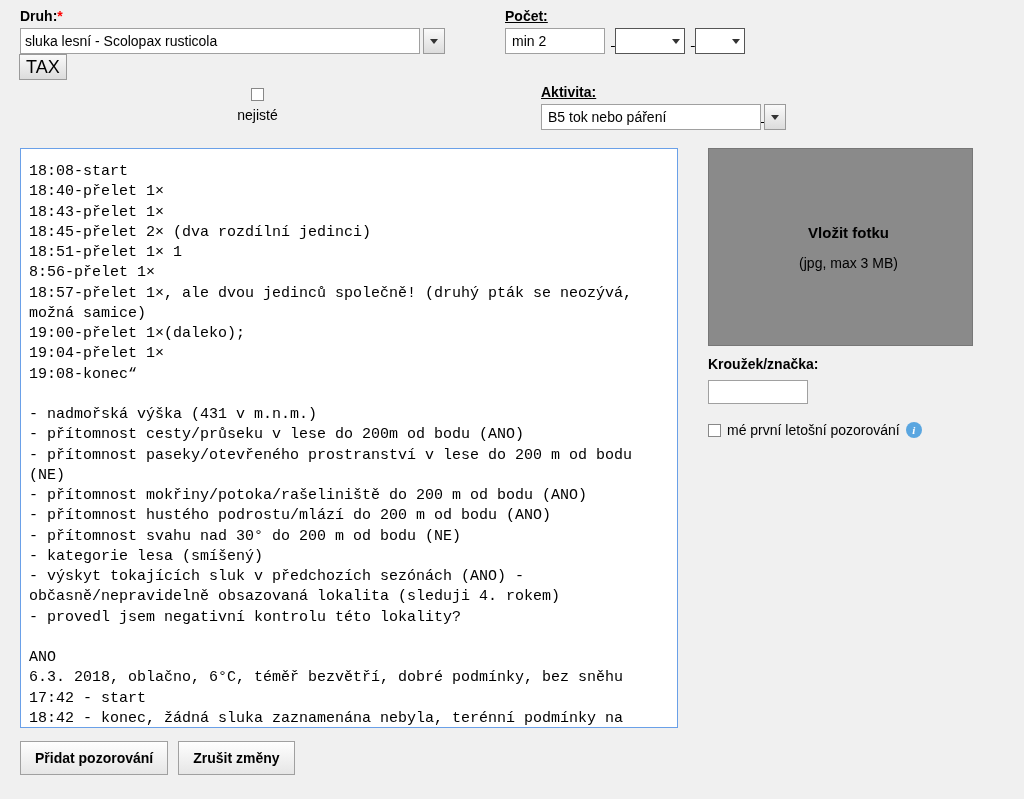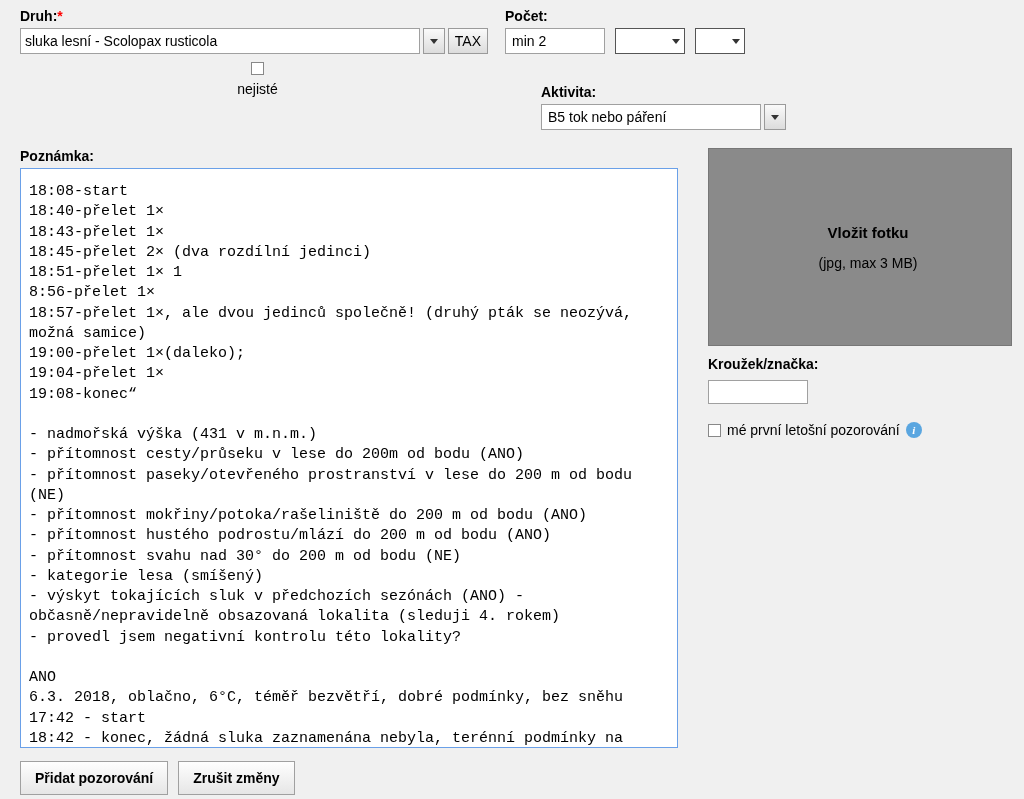--- a/index.html
+++ b/index.html
@@ -19,20 +19,21 @@
   .top-row {
     display: flex;
     gap: 10px;
     padding-top: 8px;
   }
   .col-left {
     flex: 0 0 475px;
   }
   .col-right {
     flex: 1;
+    text-decoration: underline;
   }
   .label {
     font-weight: bold;
     display: block;
     margin-bottom: 4px;
   }
   .required {
     color: red;
     font-weight: bold;
   }
@@ -53,21 +54,21 @@
     display: inline-flex;
     align-items: center;
     justify-content: center;
     vertical-align: middle;
     cursor: pointer;
     margin-left: -1px;
   }
   .tax-btn {
     height: 26px;
     padding: 0 6px;
-    font-size: 14px;
+    font-size: 18px;
     background: linear-gradient(#fafafa,#dcdcdc);
     border: 1px solid #9a9a9a;
     vertical-align: middle;
     cursor: pointer;
     margin-left: -1px;
   }
   .triangle-down {
     width: 0; height: 0;
     border-left: 4px solid transparent;
     border-right: 4px solid transparent;
@@ -155,21 +156,21 @@
     background: #fff;
     font-family: 'Courier New', monospace;
     font-size: 15px;
     padding: 13px 8px;
     line-height: 1.35;
     resize: none;
     outline: none;
     overflow-y: scroll;
   }
   .photo-box {
-    width: 304px;
+    width: 265px;
     height: 198px;
     background: #8a8a8a;
     border: 1px solid #777;
     display: flex;
     flex-direction: column;
     justify-content: center;
     align-items: center;
     color: #000;
     cursor: pointer;
     padding-left: 16px;
@@ -262,21 +263,20 @@
         <input class="aktivita-select" type="text" value="B5 tok nebo páření" style="">
         <span class="combo-btn">
           <span class="triangle-down"></span>
         </span>
       </div>
     </div>
   </div>
 
   <div class="poznamka-block">
     <div class="poznamka-left">
-      <span class="label">Poznámka:</span>
       <textarea class="poznamka-textarea" style="">18:08-start
 18:40-přelet 1×
 18:43-přelet 1×
 18:45-přelet 2× (dva rozdílní jedinci)
 18:51-přelet 1× 1
 8:56-přelet 1×
 18:57-přelet 1×, ale dvou jedinců společně! (druhý pták se neozývá, možná samice)
 19:00-přelet 1×(daleko);
 19:04-přelet 1×
 19:08-konec“

